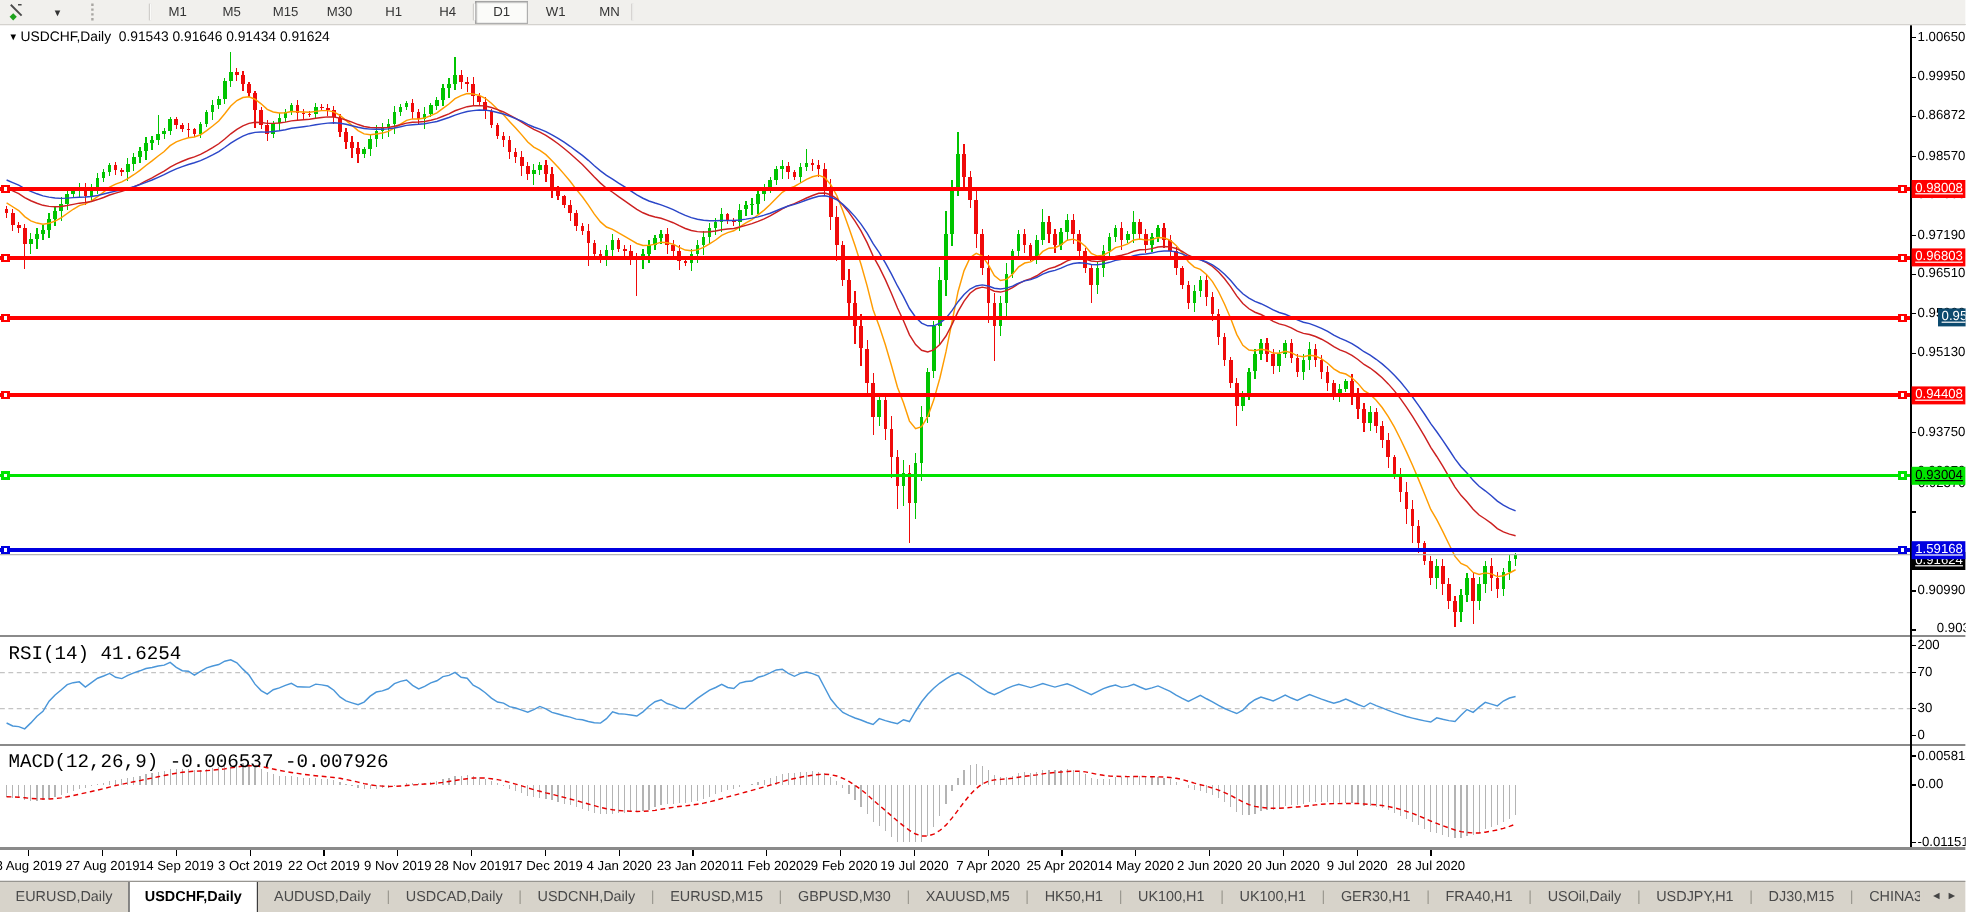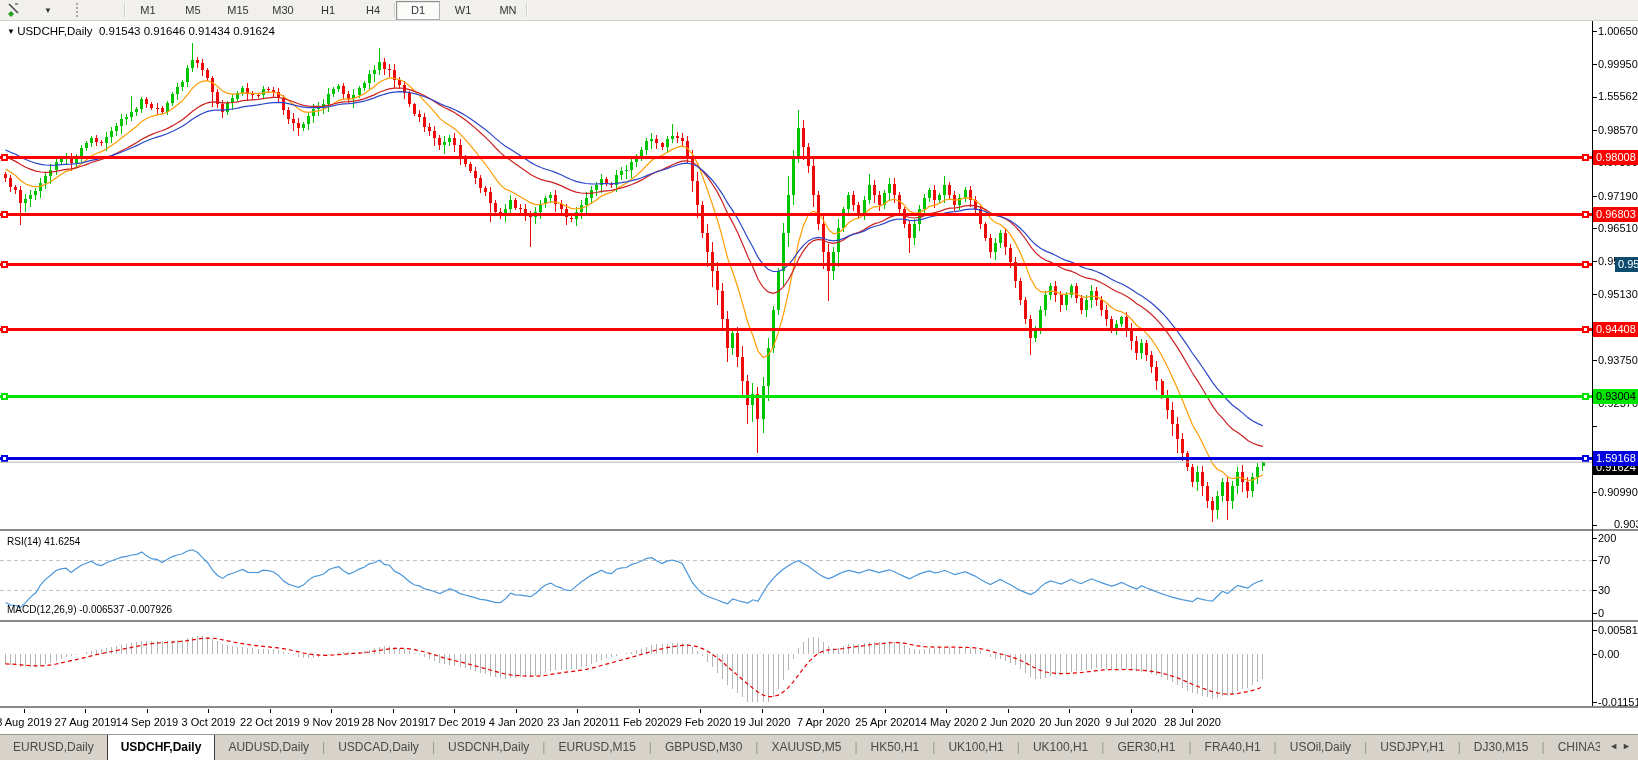--- a/index.html
+++ b/index.html
@@ -9,23 +9,23 @@
   
   #toolbar{position:absolute;left:0;top:0;width:1638px;height:20px;background:#f1f0ed;border-bottom:1px solid #d4d2ce;z-index:5;}
   .tf-btn{position:absolute;top:1px;height:17px;line-height:17px;text-align:center;font-size:11px;color:#333;
     border:1px solid transparent;cursor:default;}
   .tf-btn.active{background:#fbfbf9;border:1px solid #aeaeae;border-top-color:#8f8f8f;border-left-color:#8f8f8f;
     box-shadow:inset 1px 1px 0 rgba(0,0,0,0.08);}
   .tb-sep{position:absolute;top:3px;height:14px;width:1px;background:#d0cecb;border-right:1px solid #fbfbf9;}
   .tb-grip{position:absolute;top:3px;height:14px;width:0;border-left:2px dotted #a8a6a2;}
   
   .chart-title{position:absolute;left:7px;top:25px;font-size:11.5px;color:#000;z-index:4;white-space:pre;}
-  .ind-label{position:absolute;left:7px;font-size:10px;color:#000;z-index:4;}
+  .ind-label{position:absolute;left:7px;font-size:16px;color:#000;z-index:4;font-family:Liberation Mono, monospace;}
   .ytick{position:absolute;left:1598px;width:40px;font-size:11px;color:#000;z-index:3;}
-  .badge{position:absolute;left:1593px;width:45px;height:15px;line-height:15px;font-size:11px;padding-left:3px;box-sizing:border-box;z-index:4;}
+  .badge{position:absolute;left:1593px;width:45px;height:15px;line-height:15px;font-size:11px;padding-left:3px;box-sizing:border-box;z-index:4;text-decoration:underline;}
   .xlabel{position:absolute;top:716px;font-size:11px;color:#000;transform:translateX(-50%);white-space:nowrap;z-index:3;}
   
   #tabbar{position:absolute;left:0;top:734px;width:1638px;height:26px;background:#d7d3ca;border-top:1px solid #979590;z-index:5;}
   .tab{display:inline-block;height:25px;line-height:25px;padding:0 13px;font-size:12px;color:#4a4a4a;vertical-align:top;cursor:default;white-space:nowrap;}
   .tab.active{background:#fff;border:1px solid #3c3c3c;border-bottom:none;font-weight:bold;color:#000;
     height:28px;margin-top:-4px;line-height:30px;position:relative;z-index:2;}
   .tab-div{display:inline-block;height:25px;line-height:24px;color:#9a988f;font-size:12px;vertical-align:top;}
   #tabscroll{position:absolute;right:3px;top:6px;font-size:9px;color:#444;letter-spacing:4px;background:#d7d3ca;padding-left:6px;}
   svg{position:absolute;left:0;top:0;z-index:1;}
 </style>
@@ -908,26 +908,26 @@
     <span class="tb-grip" style="left:76px;"></span>
     <span class="tb-sep" style="left:124px;"></span>
     <span id="tf-holder"><span class="tf-btn" style="left: 126px; width: 42px;">M1</span><span class="tf-btn" style="left: 171px; width: 42px;">M5</span><span class="tf-btn" style="left: 216px; width: 42px;">M15</span><span class="tf-btn" style="left: 261px; width: 42px;">M30</span><span class="tf-btn" style="left: 306px; width: 42px;">H1</span><span class="tf-btn" style="left: 351px; width: 42px;">H4</span><span class="tf-btn active" style="left: 396px; width: 42px;">D1</span><span class="tf-btn" style="left: 441px; width: 42px;">W1</span><span class="tf-btn" style="left: 486px; width: 42px;">MN</span></span>
     <span class="tb-sep" style="left:394px;"></span>
     <span class="tb-sep" style="left:526px;"></span>
   </div>
 
   <div class="chart-title"><span style="font-size:8px;vertical-align:1px;">▼ </span><span>USDCHF,Daily</span><span>  </span><span>0.91543 0.91646 0.91434 0.91624</span></div>
 
   <div class="ind-label" style="top:536px;">RSI(14) 41.6254</div>
-  <div class="ind-label" style="top:604px;">MACD(12,26,9) -0.006537 -0.007926</div>
+  <div class="ind-label" style="top:626px;">MACD(12,26,9) -0.006537 -0.007926</div>
 
   <div id="overlay">
       <div class="ytick" style="top: 24.5758px;">1.00650</div>
       <div class="ytick" style="top: 58.013px;">0.99950</div>
-      <div class="ytick" style="top: 90.4948px;">1.55562</div>
+      <div class="ytick" style="top: 90.4948px;">0.86872</div>
       <div class="ytick" style="top: 123.932px;">0.98570</div>
       <div class="ytick" style="top: 156.414px;">0.97890</div>
       <div class="ytick" style="top: 189.851px;">0.97190</div>
       <div class="ytick" style="top: 222.333px;">0.96510</div>
       <div class="ytick" style="top: 254.815px;">0.95830</div>
       <div class="ytick" style="top: 288.252px;">0.95130</div>
       <div class="ytick" style="top: 321.689px;">0.94430</div>
       <div class="ytick" style="top: 354.171px;">0.93750</div>
       <div class="ytick" style="top: 386.653px;">0.93070</div>
       <div class="ytick" style="top: 397px; text-align: right;">0.92370</div>

